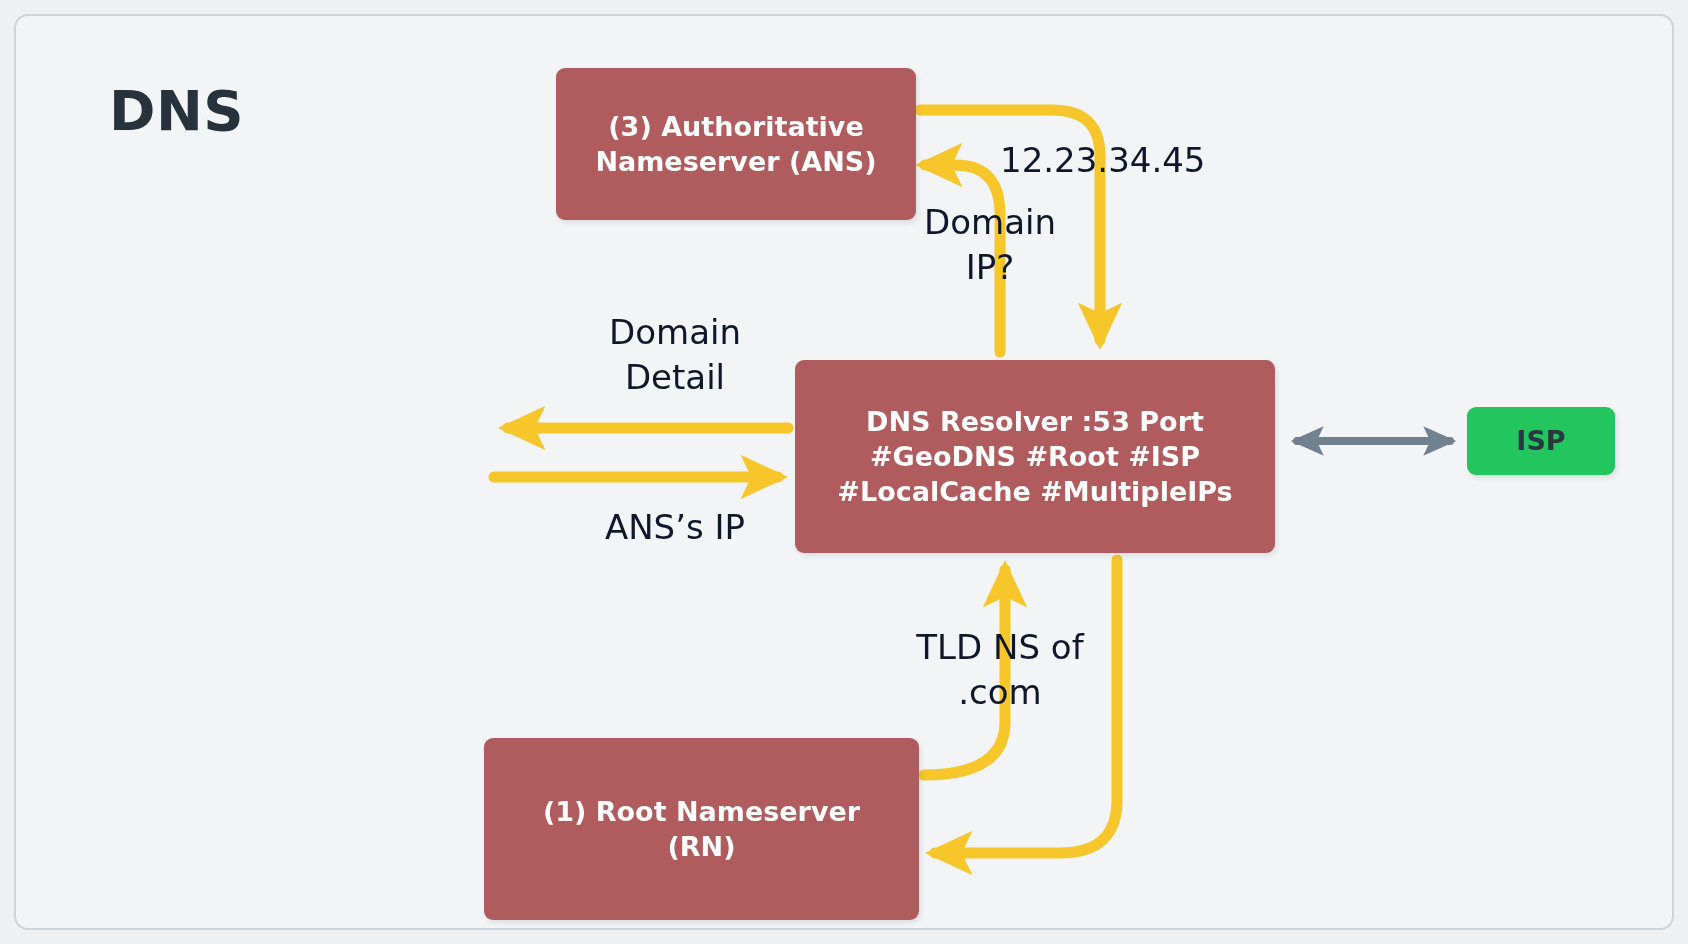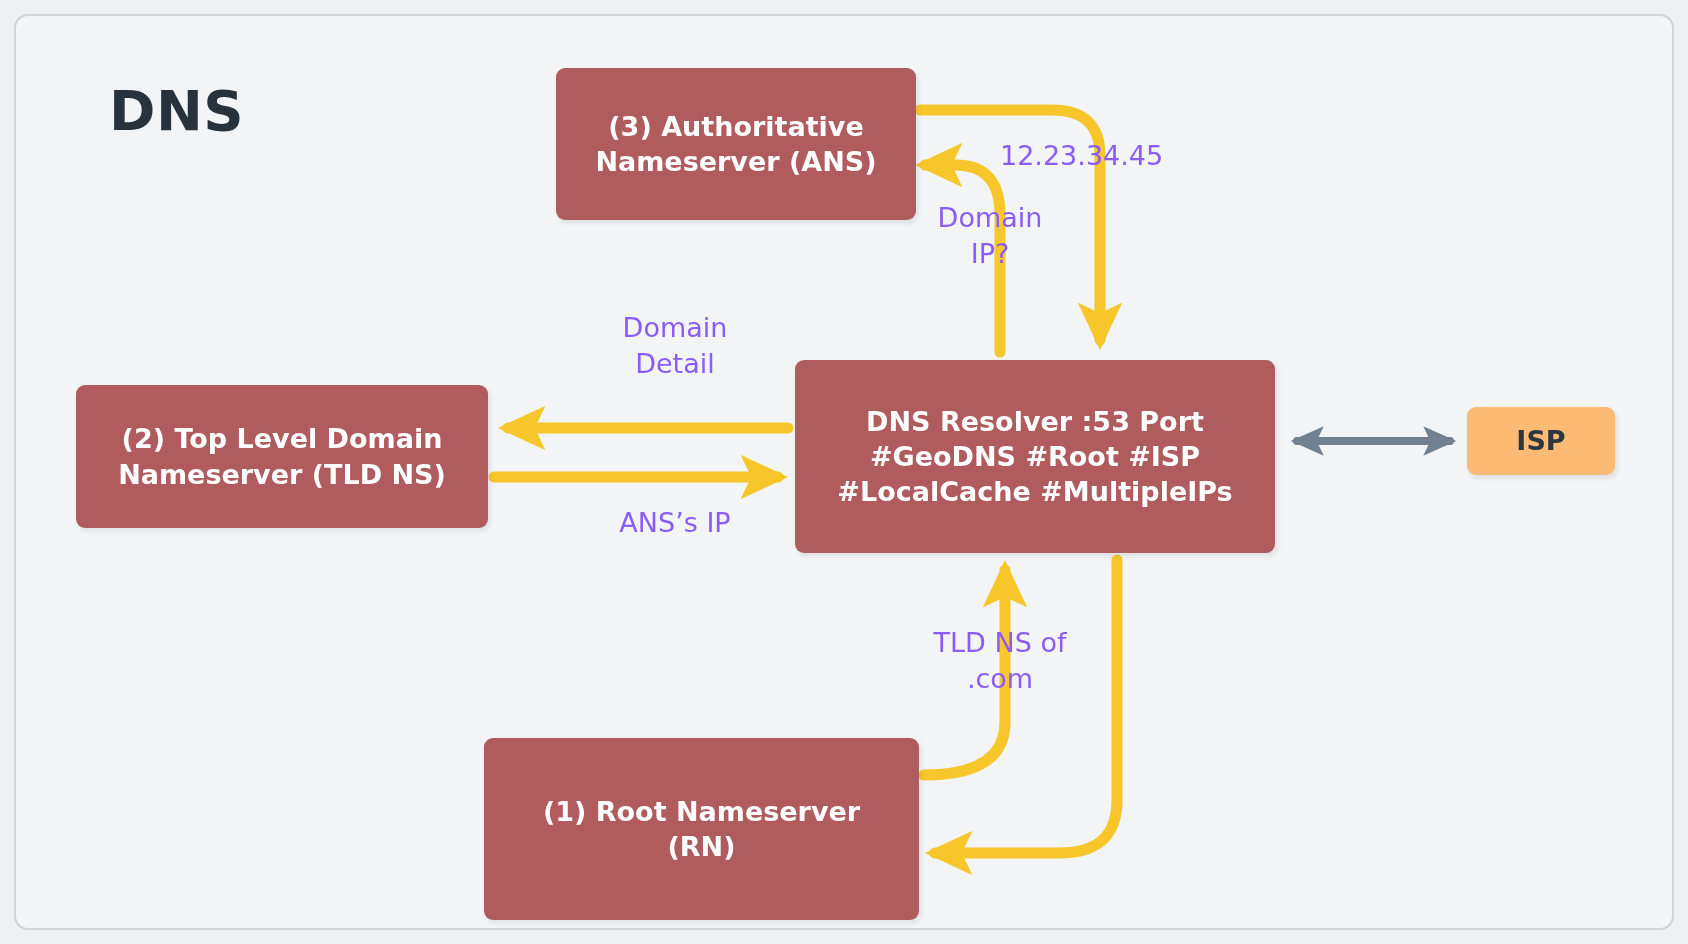--- a/index.html
+++ b/index.html
@@ -46,21 +46,21 @@
     text-align: center;
     border-radius: 9px;
     box-shadow: 2px 3px 5px rgba(80,90,100,0.13);
     font-weight: bold;
   }
   .node-red {
     background: #b05c5f;
     color: #ffffff;
   }
   .node-yellow {
-    background: #fdba74;
+    background: #22c55e;
     color: #2b3640;
   }
   .node-text {
     display: block;
     white-space: pre-line;
     line-height: 1.30;
   }
   #title {
     position: absolute;
     left: 76px;
@@ -74,22 +74,22 @@
   
   #node-ans   { left: 556px; top: 68px;  width: 360px; height: 152px; font-size: 27px; }
   #node-tld   { left: 76px;  top: 385px; width: 412px; height: 143px; font-size: 27px; }
   #node-resolver { left: 795px; top: 360px; width: 480px; height: 193px; font-size: 27px; }
   #node-root  { left: 484px; top: 738px; width: 435px; height: 182px; font-size: 27px; }
   #node-isp   { left: 1467px; top: 407px; width: 148px; height: 68px; font-size: 27px; }
 
   
   .edge-label {
     position: absolute;
-    color: #8b5cf6;
-    font-size: 27px;
+    color: #0f172a;
+    font-size: 34px;
     line-height: 1.32;
     text-align: center;
     white-space: pre-line;
     pointer-events: none;
   }
   #lbl-domain-ip   { left: 905px; top: 200px;  width: 170px; }
   #lbl-ip-answer   { left: 1000px; top: 138px; width: 200px; text-align: left; }
   #lbl-domain-detail { left: 560px; top: 310px; width: 230px; }
   #lbl-ans-ip      { left: 560px; top: 505px;  width: 230px; }
   #lbl-tld-of-com  { left: 900px; top: 625px;  width: 200px; }
@@ -127,24 +127,20 @@
     <path d="M 1297 441 L 1450 441" fill="none" stroke="#72818f" stroke-width="8" stroke-linecap="round" marker-start="url(#ah-gray)" marker-end="url(#ah-gray)"></path>
   </svg>
 
   <div id="title">DNS</div>
 
   <div class="node node-red" id="node-ans">
     <span class="node-text">(3) Authoritative
 Nameserver (ANS)</span>
   </div>
 
-  <div class="node node-red" id="node-tld">
-    <span class="node-text">(2) Top Level Domain
-Nameserver (TLD NS)</span>
-  </div>
 
   <div class="node node-red" id="node-resolver">
     <span class="node-text">DNS Resolver :53 Port
 #GeoDNS #Root #ISP
 #LocalCache #MultipleIPs</span>
   </div>
 
   <div class="node node-red" id="node-root">
     <span class="node-text">(1) Root Nameserver
 (RN)</span>

